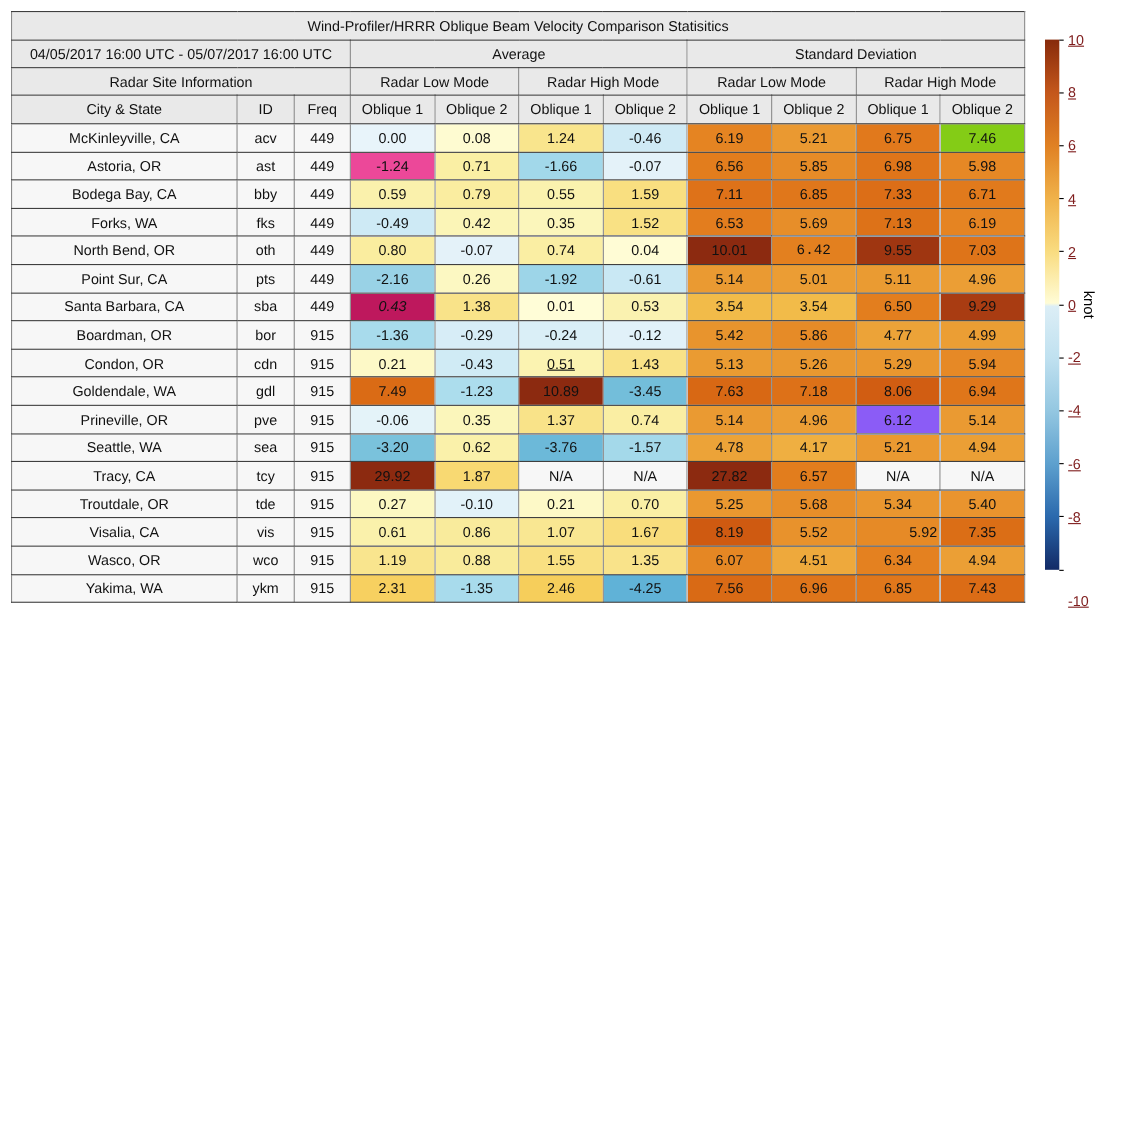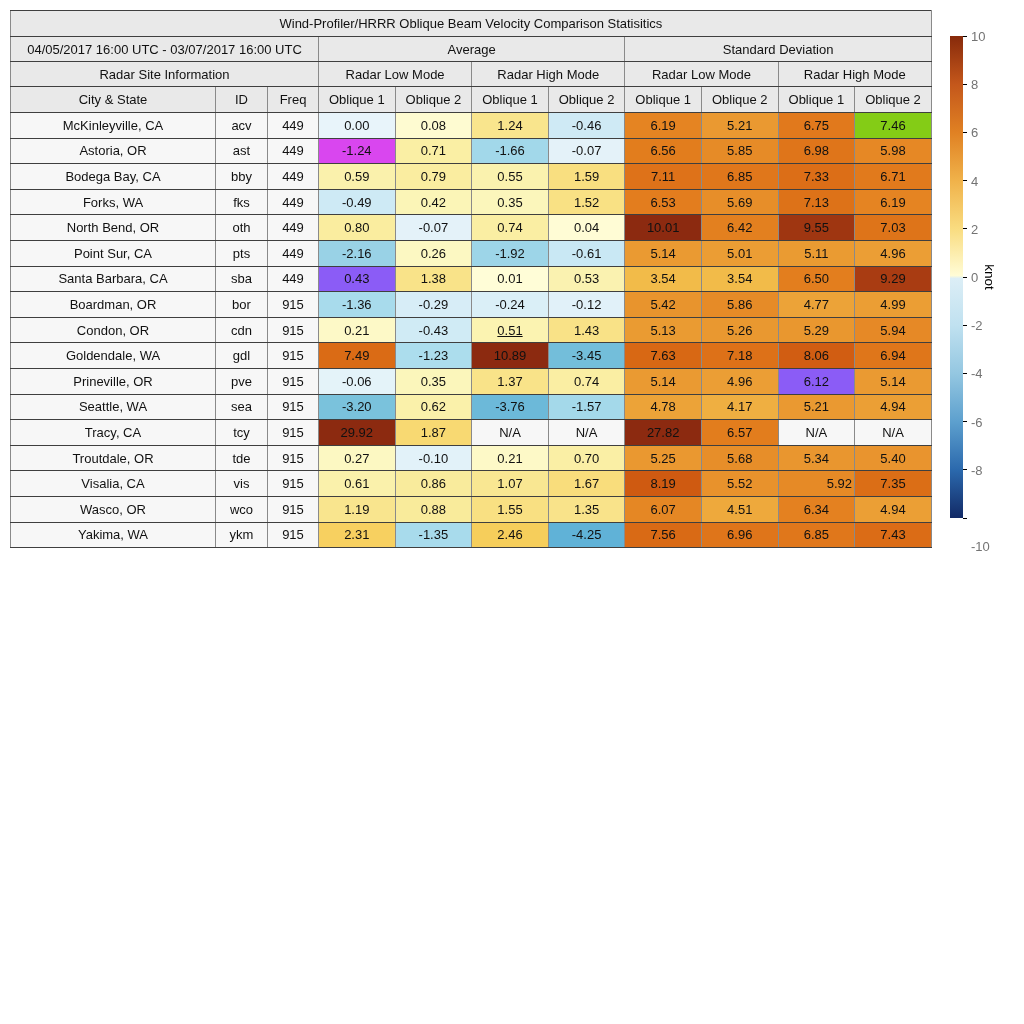--- a/index.html
+++ b/index.html
@@ -43,21 +43,21 @@
     position: absolute; left: 0; top: 0;
     width: 13px; height: 482px;
   }
   .cb-tick-dash {
     position: absolute; left: 13px; width: 4px; height: 1px;
     background: #000000;
   }
   .cb-tick-label {
     position: absolute; left: 21px;
     transform: translateY(-50%);
-    font-size: 13px; color: #737373;
+    font-size: 13px; color: #7f1d1d; text-decoration: underline;
   }
   #colorbar-unit {
     position: absolute; left: 32px; top: 241px;
     transform: translateY(-50%);
     writing-mode: vertical-rl;
     font-size: 13.5px; color: #000000;
   }
 </style>
 </head>
 <body>
@@ -76,21 +76,21 @@
       <col style="width:76.6px">
         <col style="width:76.6px">
         <col style="width:76.6px">
         <col style="width:76.6px">
     </colgroup>
     <tbody>
       <tr class="r-title">
         <td class="hdr title-cell" colspan="11">Wind-Profiler/HRRR Oblique Beam Velocity Comparison Statisitics</td>
       </tr>
       <tr class="r-sub">
-        <td class="hdr" colspan="3">04/05/2017 16:00 UTC - 03/07/2017 16:00 UTC</td>
+        <td class="hdr" colspan="3">04/05/2017 16:00 UTC - 05/07/2017 16:00 UTC</td>
         <td class="hdr" colspan="4">Average</td>
         <td class="hdr" colspan="4">Standard Deviation</td>
       </tr>
       <tr class="r-sub">
         <td class="hdr" colspan="3">Radar Site Information</td>
         <td class="hdr" colspan="2">Radar Low Mode</td>
         <td class="hdr" colspan="2">Radar High Mode</td>
         <td class="hdr" colspan="2">Radar Low Mode</td>
         <td class="hdr" colspan="2">Radar High Mode</td>
       </tr>
@@ -119,21 +119,21 @@
           <td class="val" style="background: rgb(207, 234, 245);">-0.46</td>
           <td class="val" style="background: rgb(229, 132, 34);">6.19</td>
           <td class="val" style="background: rgb(234, 153, 49);">5.21</td>
           <td class="val" style="background: rgb(225, 121, 28);">6.75</td>
           <td class="val" style="background: #84cc16;">7.46</td>
         </tr>
         <tr class="r-data">
           <td class="site">Astoria, OR</td>
           <td class="site">ast</td>
           <td class="site">449</td>
-          <td class="val" style="background: #d946ef;">-1.24</td>
+          <td class="val" style="background: #ec4899;">-1.24</td>
           <td class="val" style="background: rgb(250, 239, 164);">0.71</td>
           <td class="val" style="background: rgb(162, 216, 234);">-1.66</td>
           <td class="val" style="background: rgb(228, 242, 249);">-0.07</td>
           <td class="val" style="background: rgb(226, 125, 29);">6.56</td>
           <td class="val" style="background: rgb(230, 139, 39);">5.85</td>
           <td class="val" style="background: rgb(223, 117, 26);">6.98</td>
           <td class="val" style="background: rgb(230, 136, 37);">5.98</td>
         </tr>
         <tr class="r-data">
           <td class="site">Bodega Bay, CA</td>
@@ -163,42 +163,42 @@
         </tr>
         <tr class="r-data">
           <td class="site">North Bend, OR</td>
           <td class="site">oth</td>
           <td class="site">449</td>
           <td class="val" style="background: rgb(250, 237, 159);">0.80</td>
           <td class="val" style="background: rgb(228, 242, 249);">-0.07</td>
           <td class="val" style="background: rgb(250, 238, 163);">0.74</td>
           <td class="val" style="background: rgb(255, 252, 213);">0.04</td>
           <td class="val" style="background: rgb(140, 42, 16);">10.01</td>
-          <td class="val" style="background: rgb(227, 128, 31);">6.42</td>
+          <td class="val" style="background: rgb(227, 128, 31); font-family: Liberation Mono, monospace;">6.42</td>
           <td class="val" style="background: rgb(159, 54, 17);">9.55</td>
           <td class="val" style="background: rgb(222, 116, 25);">7.03</td>
         </tr>
         <tr class="r-data">
           <td class="site">Point Sur, CA</td>
           <td class="site">pts</td>
           <td class="site">449</td>
           <td class="val" style="background: rgb(153, 210, 230);">-2.16</td>
           <td class="val" style="background: rgb(252, 248, 194);">0.26</td>
           <td class="val" style="background: rgb(157, 213, 232);">-1.92</td>
           <td class="val" style="background: rgb(201, 232, 244);">-0.61</td>
           <td class="val" style="background: rgb(234, 154, 50);">5.14</td>
           <td class="val" style="background: rgb(235, 157, 52);">5.01</td>
           <td class="val" style="background: rgb(234, 155, 50);">5.11</td>
           <td class="val" style="background: rgb(235, 158, 53);">4.96</td>
         </tr>
         <tr class="r-data">
           <td class="site">Santa Barbara, CA</td>
           <td class="site">sba</td>
           <td class="site">449</td>
-          <td class="val" style="background: #8b5cf6;">0.43</td>
+          <td class="val" style="background: #be185d; font-style: italic;">0.43</td>
           <td class="val" style="background: rgb(249, 227, 137);">1.38</td>
           <td class="val" style="background: rgb(255, 253, 215);">0.01</td>
           <td class="val" style="background: rgb(250, 242, 176);">0.53</td>
           <td class="val" style="background: rgb(242, 187, 73);">3.54</td>
           <td class="val" style="background: rgb(242, 187, 73);">3.54</td>
           <td class="val" style="background: rgb(227, 126, 30);">6.50</td>
           <td class="val" style="background: rgb(169, 60, 18);">9.29</td>
         </tr>
         <tr class="r-data">
           <td class="site">Boardman, OR</td>

